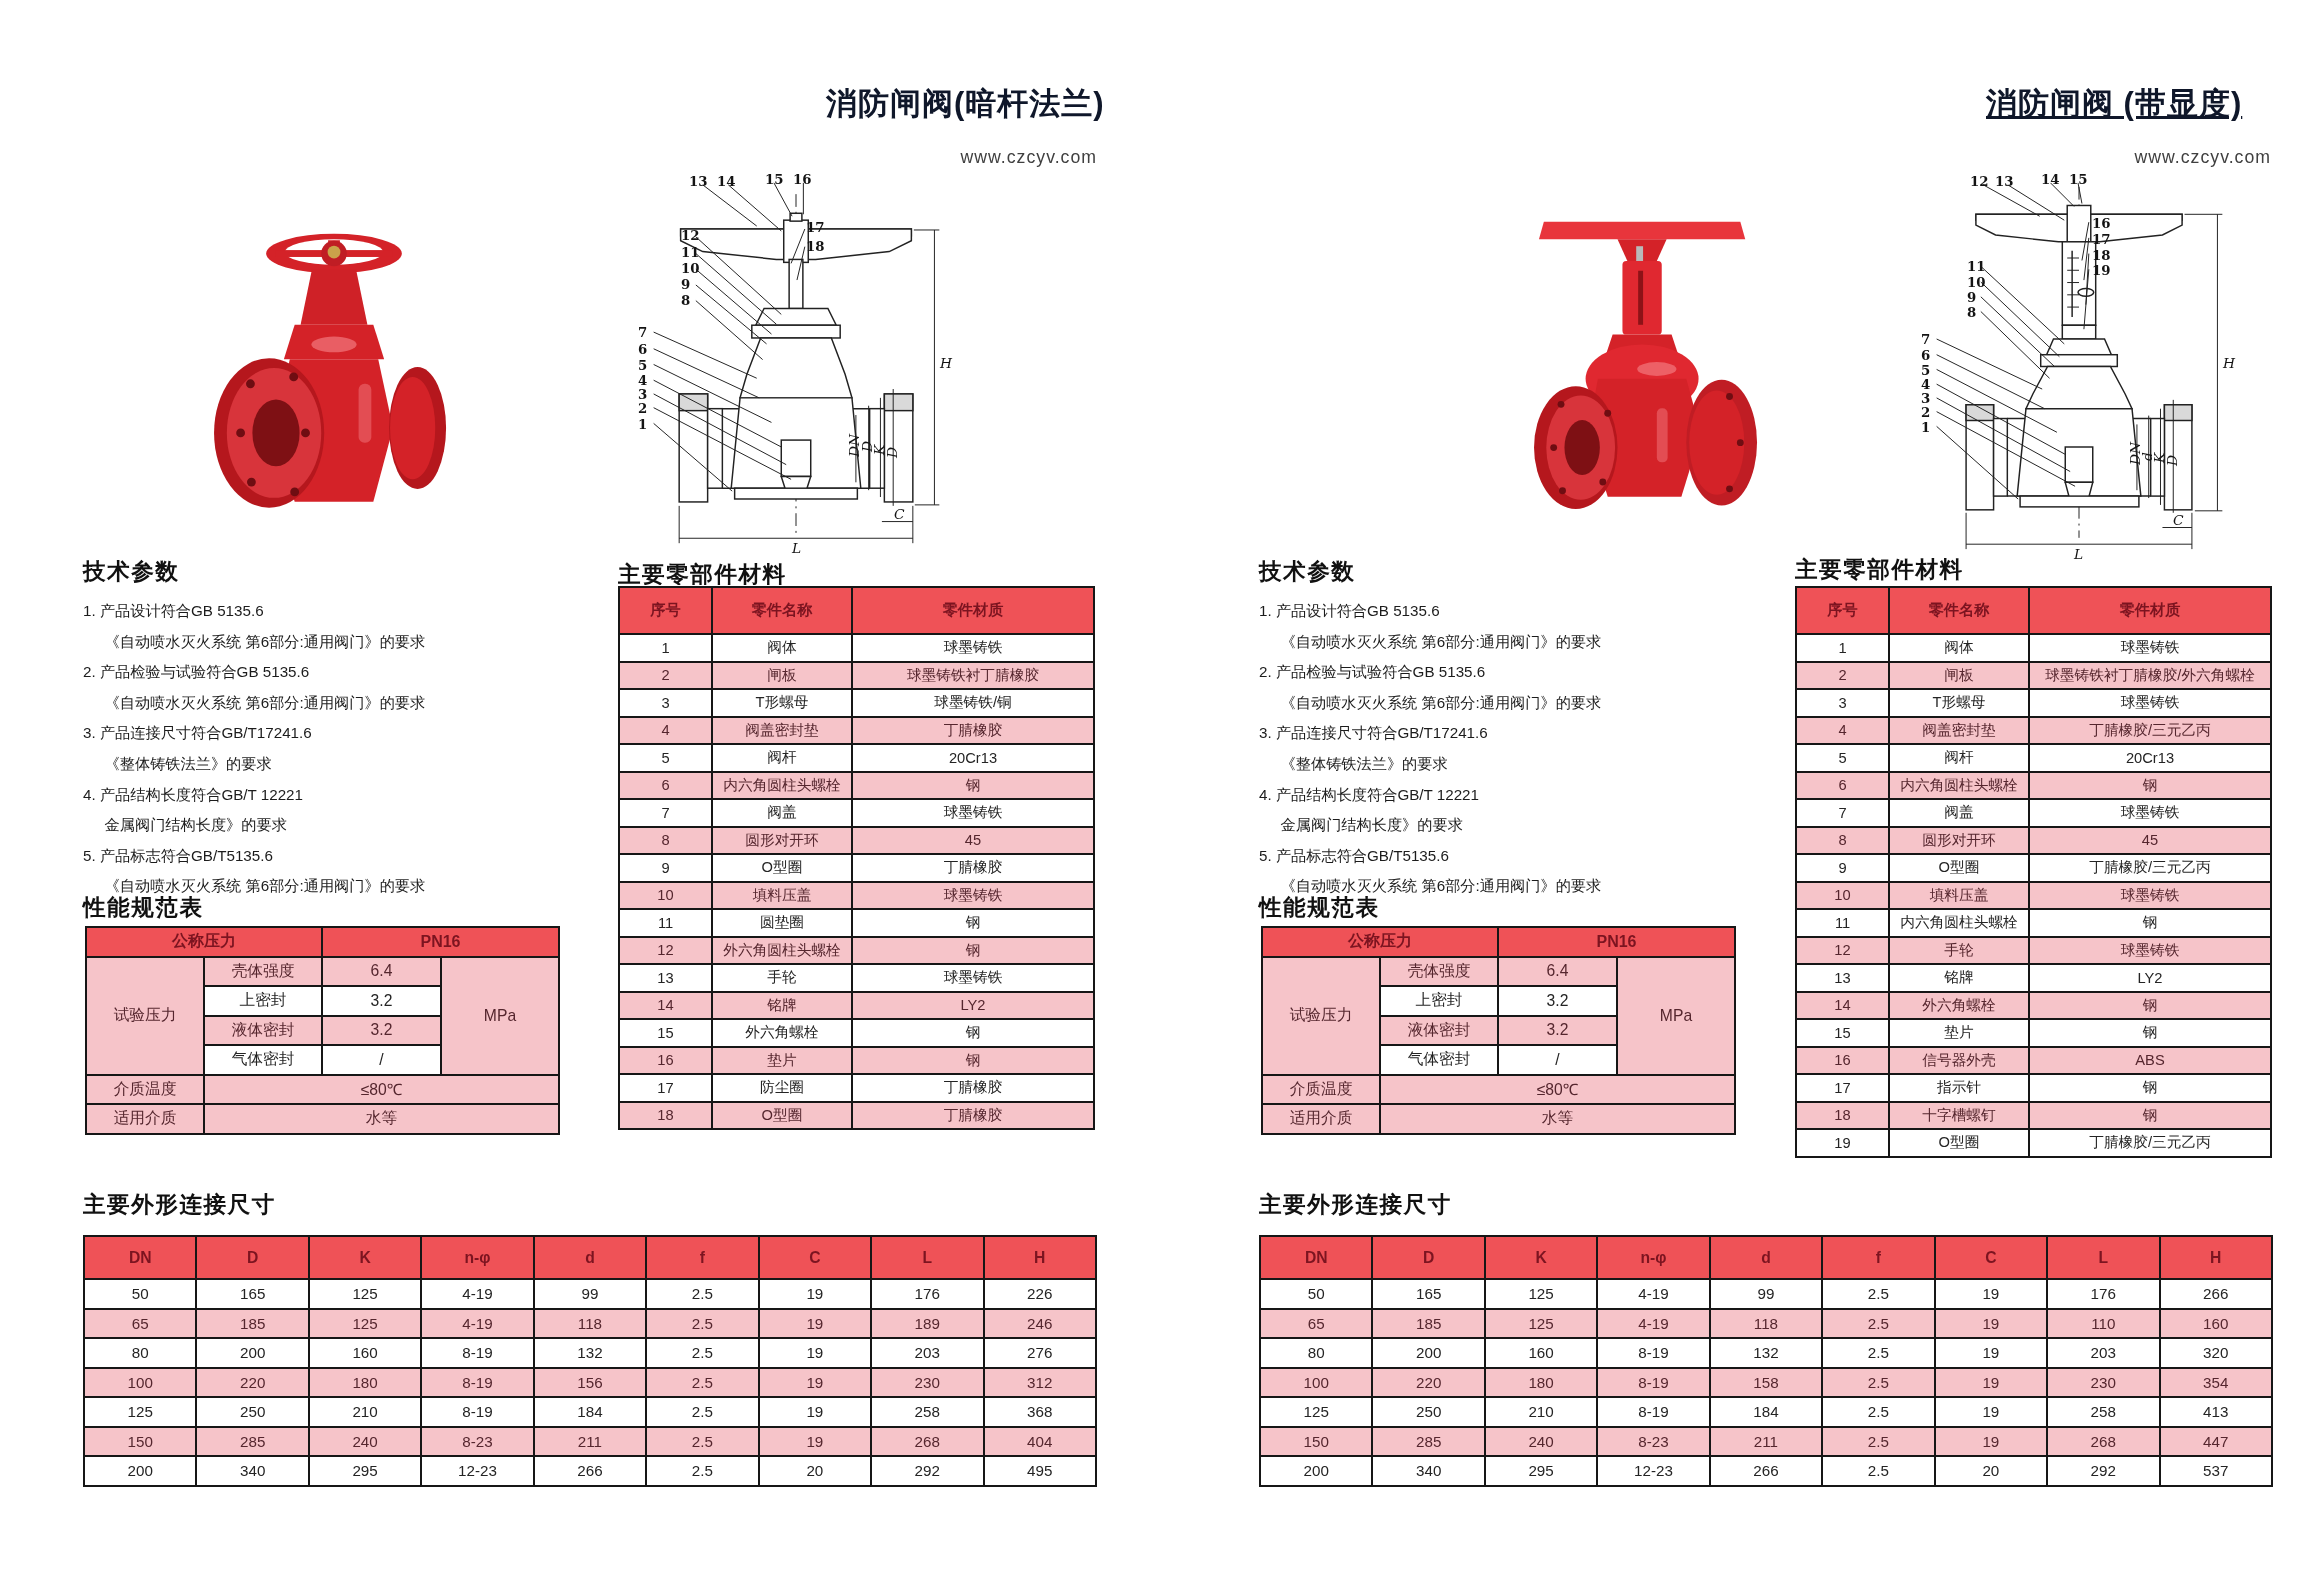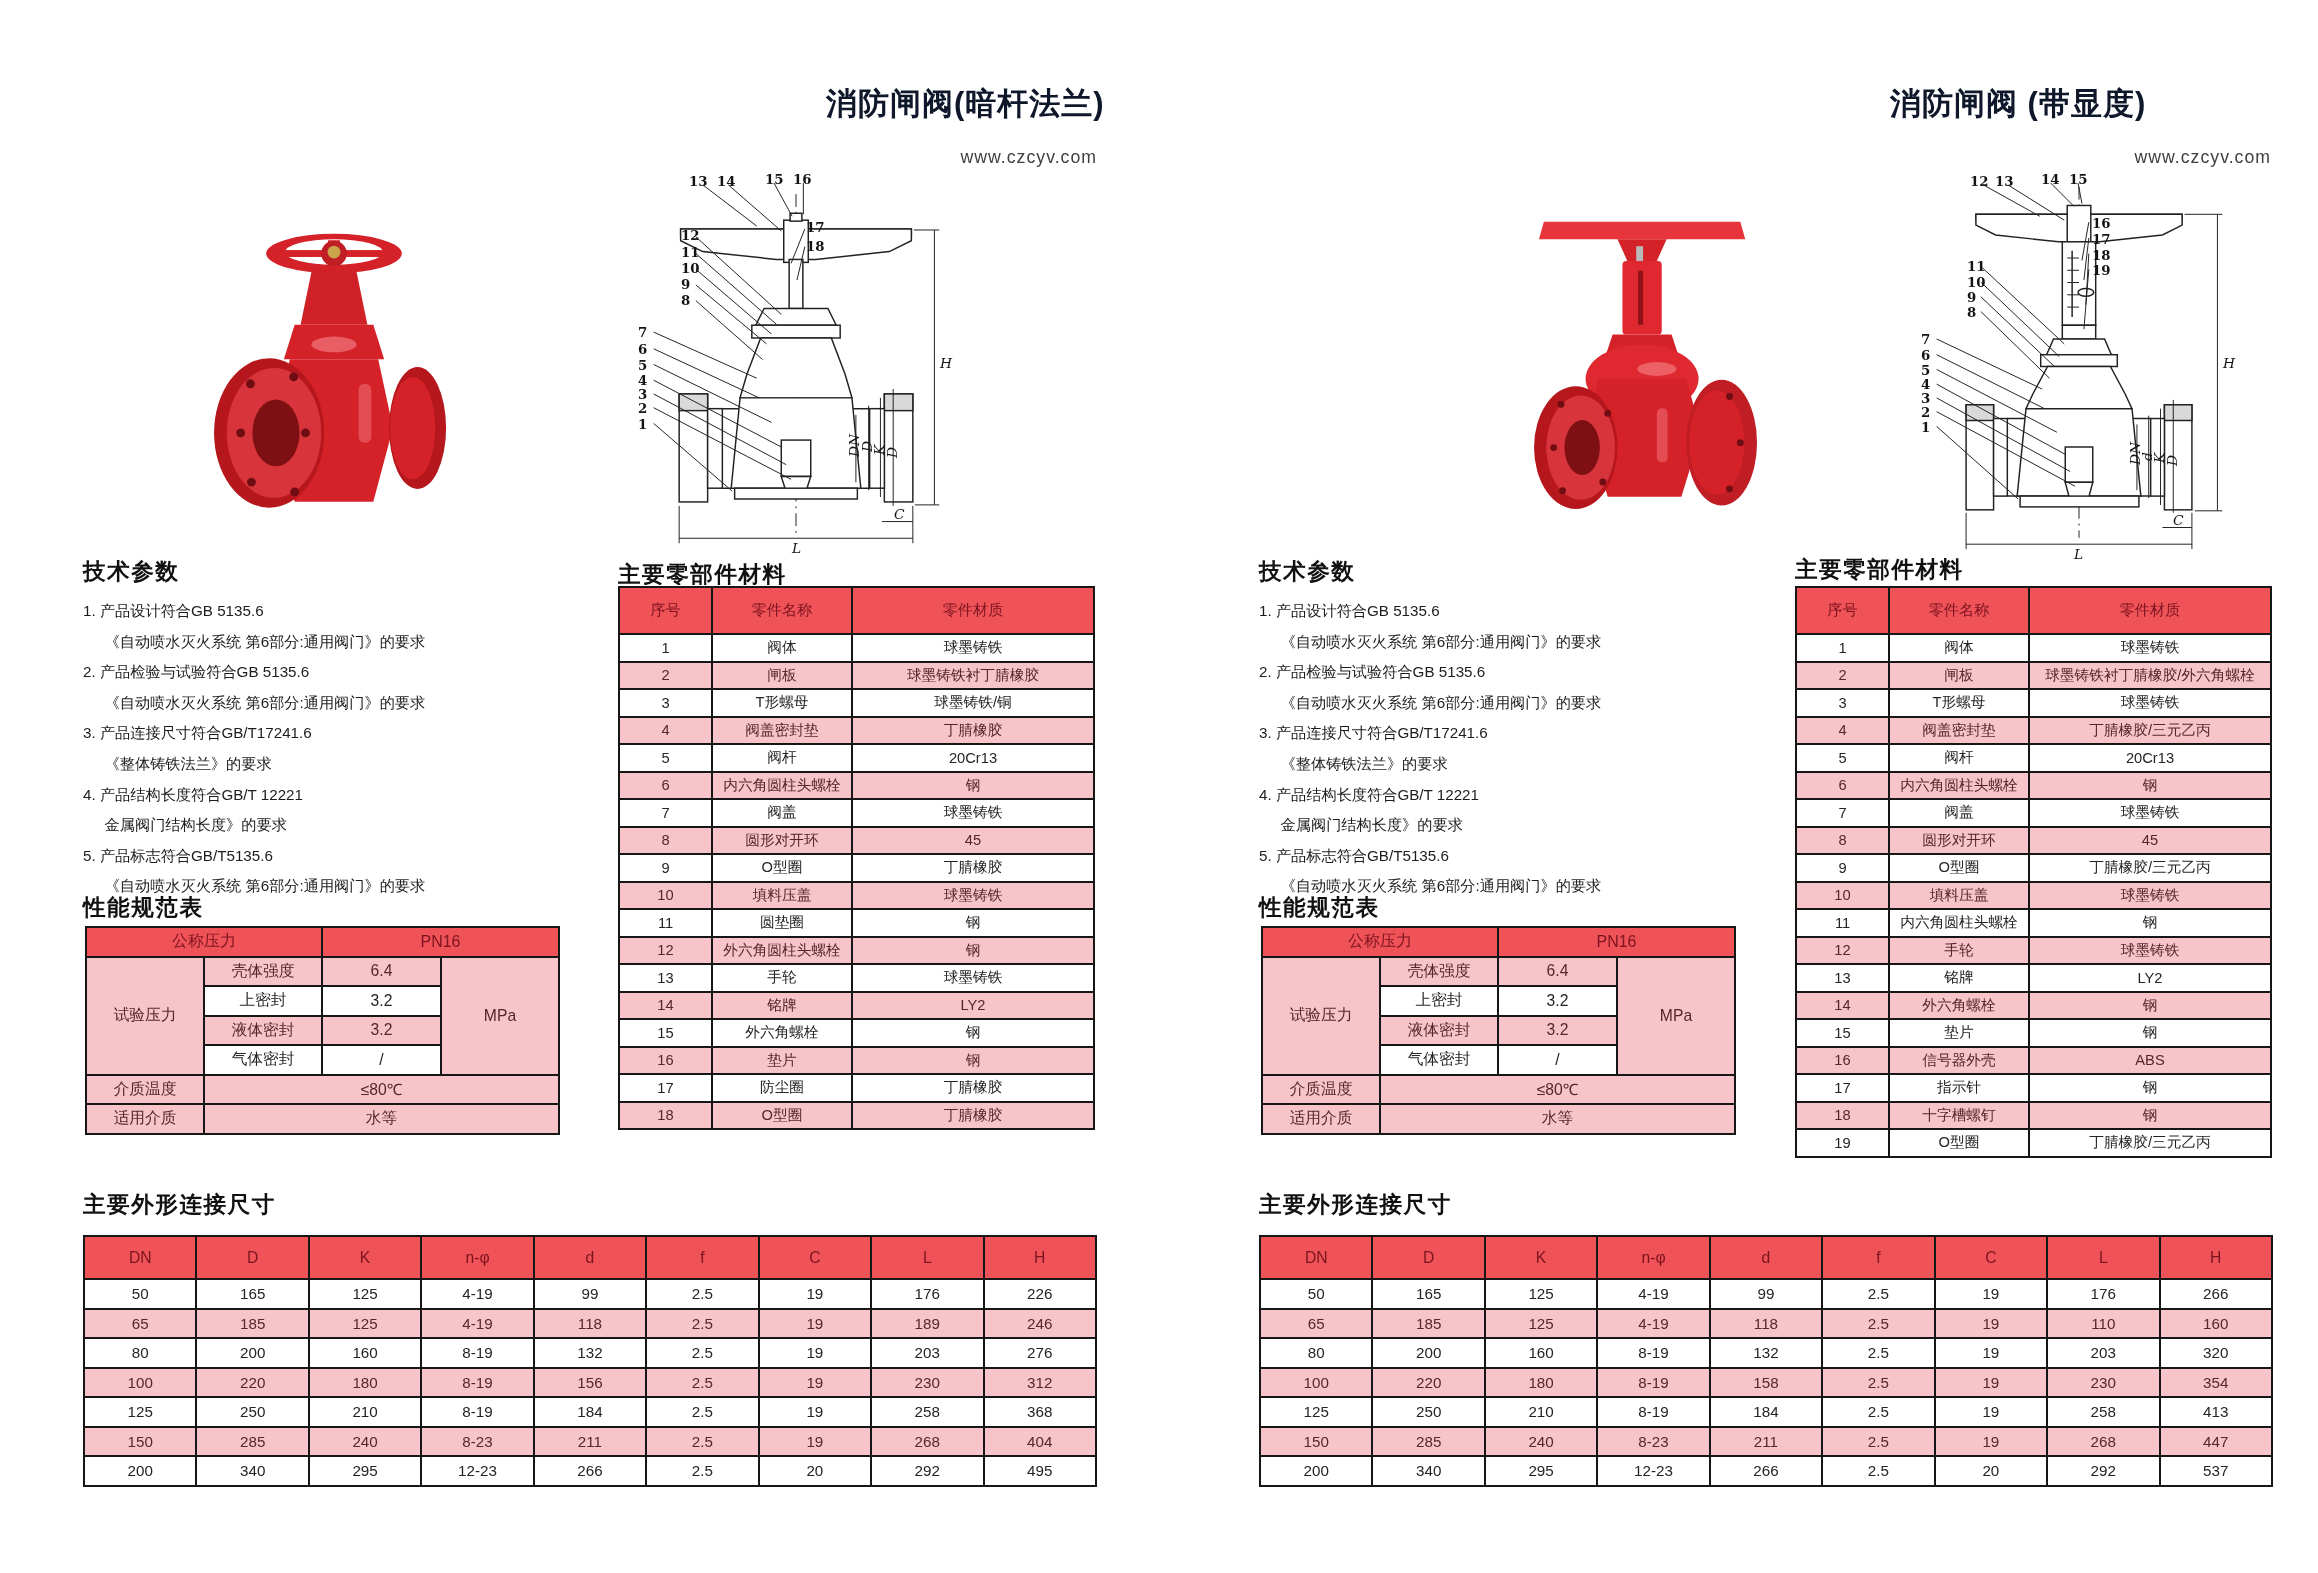--- a/index.html
+++ b/index.html
@@ -21,21 +21,21 @@
   .tech-line { white-space:nowrap;margin-top:8px; }
   .tech-line.indent { padding-left:21.6px; }
 
   
   table { border-collapse:collapse; table-layout:fixed; background:#fff; }
   th, td {
     border:2px solid #161616; text-align:center; vertical-align:middle;
     overflow:hidden; white-space:nowrap; padding:0 2.9px;
   }
   thead th, .hdr th {
-    background:#ef5257; color:#7c1420; font-weight:normal;
+    background:#ef5257; color:#7c1420; font-weight:bold;
   }
   tbody tr:nth-child(even) td { background:#f6c4c9; color:#55262e; }
   tbody tr:nth-child(odd)  td { background:#ffffff; color:#242424; }
 
   .parts { width:475px; font-size:14.7px; }
   .parts thead th { height:47px; font-size:15.2px; }
   .parts td { height:27.5px; }
 
   .dims { width:1014px; font-size:15.2px; }
   .dims thead th { height:43px; font-size:15.7px; }
@@ -440,21 +440,21 @@
         <td>12-23</td>
         <td>266</td>
         <td>2.5</td>
         <td>20</td>
         <td>292</td>
         <td>495</td>
       </tr>
     </tbody>
 </table>
 
-<div class="abs page-title" style="left:1890px; top:83px;">消防闸阀 (带显度)</div>
+<div class="abs page-title" style="left:1986px; top:83px;text-decoration:underline;">消防闸阀 (带显度)</div>
 <div class="abs website" style="left:2059px; top:147px; width:212px; text-align:right;">www.czcyv.com</div>
 
 <div class="abs" style="left:1534px; top:202px; width:226px; height:334px;">
   <svg width="226" height="334" viewBox="0 0 460 680">
 
     <polygon points="20,40 420,40 430,76 10,76" fill="#e8353c"></polygon>
     <polygon points="170,76 270,76 250,120 190,120" fill="#d42228"></polygon>
     <rect x="208" y="90" width="14" height="50" fill="#b9b9b9"></rect>
 
     <rect x="180" y="120" width="80" height="150" rx="8" fill="#e02830"></rect>

